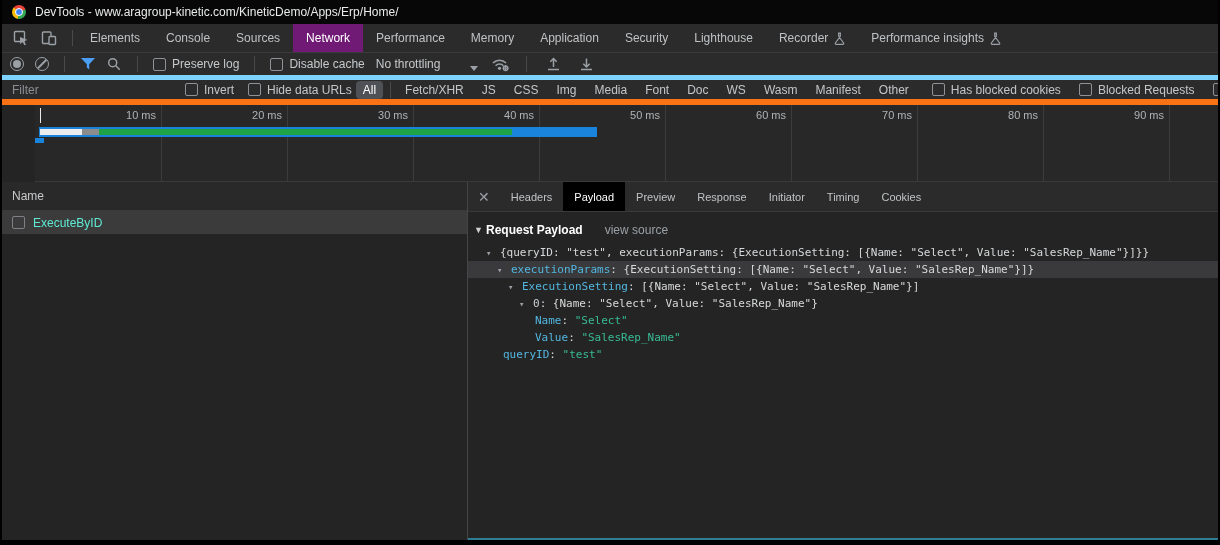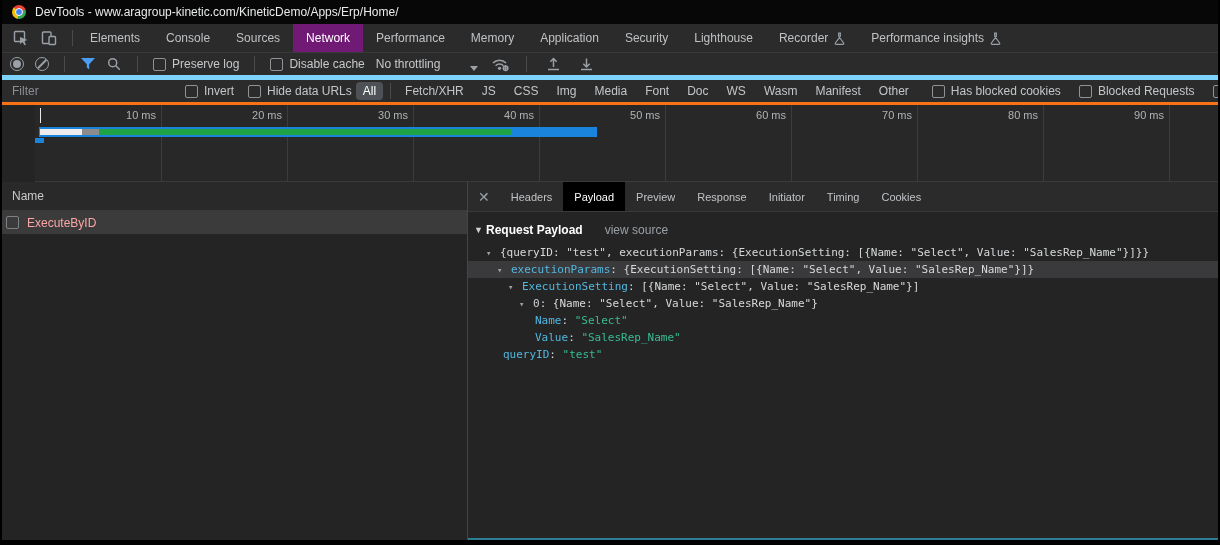--- a/index.html
+++ b/index.html
@@ -24,42 +24,42 @@
   .record{width:12px;height:12px;border-radius:50%;border:1.5px solid #9aa0a6;position:relative;}
   .record::after{content:"";position:absolute;inset:2px;border-radius:50%;background:#9aa0a6;}
   .clear{width:12px;height:12px;border-radius:50%;border:1.5px solid #9aa0a6;position:relative;}
   .clear::after{content:"";position:absolute;left:0px;top:4.7px;width:12px;height:1.5px;background:#9aa0a6;transform:rotate(-45deg);}
   .cb{width:11px;height:11px;border:1.5px solid #8f9398;border-radius:2px;margin-right:6px;flex:0 0 auto;display:inline-block;background:transparent;}
   .cbl{display:flex;align-items:center;white-space:nowrap;}
   .caret{width:0;height:0;border-left:4px solid transparent;border-right:4px solid transparent;border-top:5px solid #9aa0a6;display:inline-block;}
   .throttle{display:flex;align-items:flex-end;gap:30px;}
 
   
-  .filterbar{left:0;top:80px;width:100%;height:25px;background:#2b2b2b;border-bottom:3px solid #f97316;display:flex;align-items:center;padding-left:10px;font-size:12px;color:#c3c6c9;}
+  .filterbar{left:0;top:80px;width:100%;height:25px;background:#2b2b2b;border-bottom:6px solid #f97316;display:flex;align-items:center;padding-left:10px;font-size:12px;color:#c3c6c9;}
   .filter-input{width:160px;background:transparent;border:none;outline:none;color:#ddd;font-size:12px;font-family:"Liberation Sans",sans-serif;padding:0;}
   .filter-input::placeholder{color:#8b8f94;}
   .typelist{display:flex;align-items:center;gap:4px;margin:0 4px;}
   .typepill{padding:2px 7px;border-radius:4px;color:#c3c6c9;white-space:nowrap;}
   .typepill.active{background:#4e5256;color:#fff;}
 
   
   .timeline{left:0;top:105px;width:100%;height:77px;background:#282828;border-bottom:1px solid #3a3a3a;overflow:hidden;margin-left:33px;}
   .gridline{position:absolute;top:0;width:1px;height:77px;background:#3c3c3c;}
   .ticklabel{position:absolute;top:4px;width:70px;text-align:right;font-size:11px;color:#b0b3b6;}
   .zero-tick{position:absolute;left:5px;top:3px;width:1px;height:15px;background:#e8e8e8;}
   .wf-bar{position:absolute;top:22px;height:10px;background:#1a84dc;}
   .wf-seg{position:absolute;top:2px;height:6px;}
   .wf-stub{position:absolute;top:33px;height:5px;background:#1a84dc;}
 
   
   .content{left:0;top:182px;width:100%;height:358px;}
   .left-panel{position:absolute;left:0;top:0;width:465px;height:100%;background:#242424;}
   .panel-divider{position:absolute;left:465px;top:0;width:1px;height:100%;background:#454545;}
   .name-header{height:29px;background:#292929;border-bottom:1px solid #3a3a3a;display:flex;align-items:center;padding-left:10px;font-size:12px;color:#c9cacc;box-sizing:border-box;}
-  .req-row{height:23px;background:#3b3b3b;display:flex;align-items:center;padding-left:4px;font-size:12px;color:#fca5a5;box-sizing:border-box;}
+  .req-row{height:23px;background:#3b3b3b;display:flex;align-items:center;padding-left:10px;font-size:12px;color:#5eead4;box-sizing:border-box;}
   .favicon-sq{width:11px;height:11px;border:1.5px solid #7d8185;border-radius:2px;margin-right:8px;flex:0 0 auto;}
 
   .right-panel{position:absolute;left:466px;top:0;width:754px;height:100%;background:#242424;}
   .right-panel::after{content:"";position:absolute;left:0;bottom:0;width:100%;height:2px;background:#2e7d95;}
   .detailtabs{height:29px;background:#2b2b2b;border-bottom:1px solid #3a3a3a;display:flex;align-items:stretch;}
   .close-x{display:flex;align-items:center;padding:0 10px;color:#9aa0a6;font-size:14px;}
   .dtab{display:flex;align-items:center;padding:0 11px;color:#c0c3c6;font-size:11px;white-space:nowrap;}
   .dtab.active{background:#000;color:#fff;font-weight:500;}
 
   

